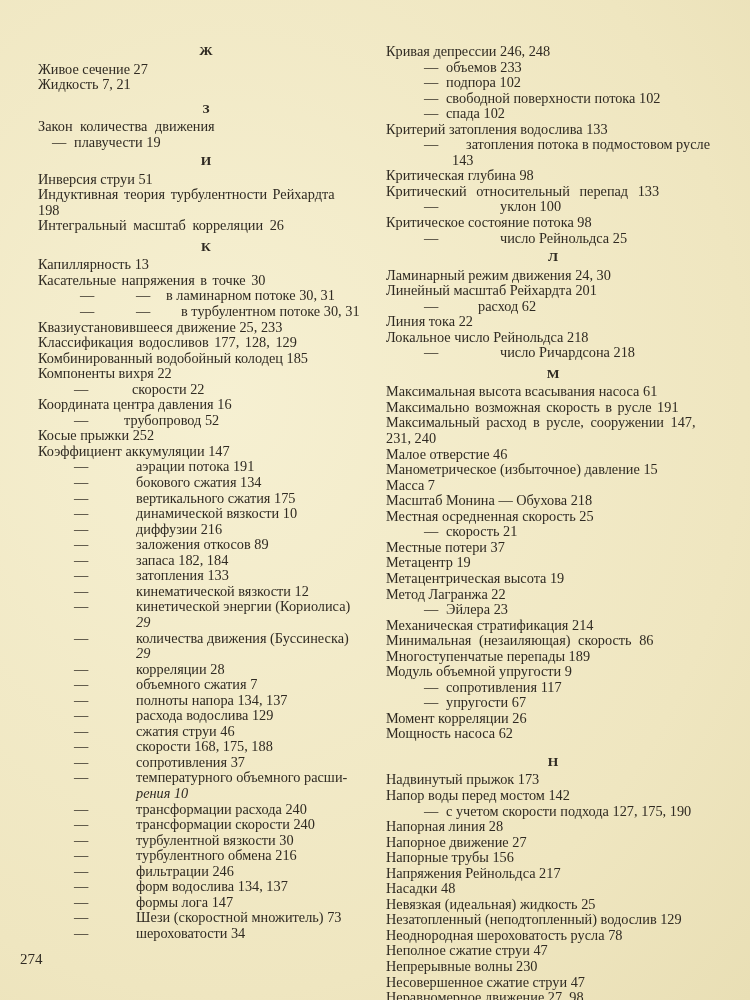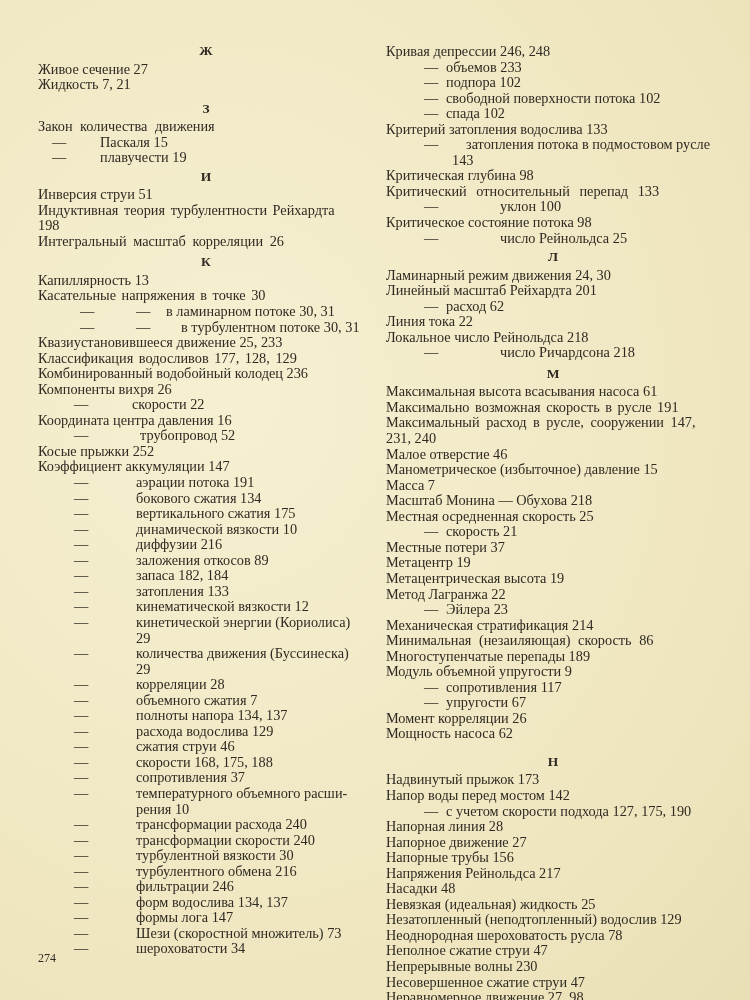--- a/index.html
+++ b/index.html
@@ -16,63 +16,62 @@
   .col-left { left: 38px; width: 328px; }
   .col-right { left: 386px; width: 334px; top: 44px; }
   .letter { text-align: center; font-weight: bold; font-size: 13.5px; margin: 3px 0 3px 0; height: 15.5px; }
   .col-left .letter { padding-left: 8px; }
   .entry { white-space: nowrap; }
   .dash { display: inline-block; }
   .cont { padding-left: 0; }
   .sub1 .dash { margin-left: 14px; width: 22px; }
   .sub-k { padding-left: 0; }
   .sub-k .dash { margin-left: 36px; width: 62px; }
-  .sub-k .cont { padding-left: 98px; }
+  .sub-k .cont { padding-left: 98px; font-style: italic; }
   .sub-kas .dash1 { margin-left: 42px; width: 56px; display:inline-block; }
   .sub-kas .dash2 { width: 20px; display:inline-block; }
   .sub-short .dash { margin-left: 36px; width: 42px; }
   .sub-rdeep .dash { margin-left: 38px; width: 76px; }
   .sub-rmid .dash { margin-left: 38px; width: 22px; }
   .sub-rmid .cont { padding-left: 60px; }
   .sub-rshort .dash { margin-left: 38px; width: 22px; }
-  .page-number { position: absolute; left: 38px; top: 951px; font-size: 12px; }
+  .page-number { position: absolute; left: 20px; top: 951px; font-size: 15px; }
 </style>
 </head>
 <body>
 
 <div class="page">
 
   <div class="col col-left">
     <div class="letter">Ж</div>
     <div class="entry">Живое сечение 27</div>
     <div class="entry">Жидкость 7, 21</div>
 
     <div class="letter" style="margin-top:8px">З</div>
     <div class="entry" style="word-spacing:4px">Закон  количества движения</div>
-    <div class="entry sub1"><span class="dash">—</span><span style="margin-left:26px">Паскаля  15</span></div>
-    <div class="entry sub1"><span class="dash">—</span><span style="margin-left:26px">плавучести  19</span></div>
+    <div class="entry sub1"><span class="dash">—</span><span style="">плавучести  19</span></div>
 
     <div class="letter">И</div>
     <div class="entry">Инверсия струи 51</div>
     <div class="entry" style="word-spacing:2px">Индуктивная теория турбулентности Рейхардта</div>
     <div class="entry">198</div>
     <div class="entry" style="word-spacing:3px">Интегральный масштаб корреляции 26</div>
 
     <div class="letter" style="margin-top:5px">К</div>
     <div class="entry">Капиллярность 13</div>
     <div class="entry" style="word-spacing:2px">Касательные напряжения в точке 30</div>
     <div class="entry sub-kas"><span class="dash1">—</span><span class="dash2">—</span><span style="margin-left:10px">в ламинарном   потоке 30, 31</span></div>
     <div class="entry sub-kas"><span class="dash1">—</span><span class="dash2">—</span><span style="margin-left:25px">в турбулентном потоке 30, 31</span></div>
     <div class="entry">Квазиустановившееся движение 25, 233</div>
     <div class="entry" style="word-spacing:2px">Классификация водосливов 177, 128, 129</div>
-    <div class="entry">Комбинированный водобойный колодец 236</div>
-    <div class="entry">Компоненты вихря 26</div>
+    <div class="entry">Комбинированный водобойный колодец 185</div>
+    <div class="entry">Компоненты вихря 22</div>
     <div class="entry sub-short"><span class="dash">—</span><span style="margin-left:16px">скорости 22</span></div>
     <div class="entry">Координата центра давления 16</div>
-    <div class="entry sub-short"><span class="dash">—</span><span style="margin-left:24px">трубопровод 52</span></div>
+    <div class="entry sub-short"><span class="dash">—</span><span style="margin-left:8px">трубопровод 52</span></div>
     <div class="entry">Косые прыжки 252</div>
     <div class="entry">Коэффициент аккумуляции 147</div>
 
     <div class="entry sub-k"><span class="dash">—</span><span>аэрации потока  191</span></div>
     <div class="entry sub-k"><span class="dash">—</span><span>бокового сжатия 134</span></div>
     <div class="entry sub-k"><span class="dash">—</span><span>вертикального сжатия 175</span></div>
     <div class="entry sub-k"><span class="dash">—</span><span>динамической вязкости 10</span></div>
     <div class="entry sub-k"><span class="dash">—</span><span>диффузии 216</span></div>
     <div class="entry sub-k"><span class="dash">—</span><span>заложения откосов 89</span></div>
     <div class="entry sub-k"><span class="dash">—</span><span>запаса 182, 184</span></div>
@@ -121,21 +120,21 @@
       </div>
     <div class="entry">Критическая глубина 98</div>
     <div class="entry" style="word-spacing:6px">Критический относительный перепад 133</div>
     <div class="entry sub-rdeep"><span class="dash">—</span><span>уклон 100</span></div>
     <div class="entry">Критическое состояние потока 98</div>
     <div class="entry sub-rdeep"><span class="dash">—</span><span>число Рейнольдса 25</span></div>
 
     <div class="letter">Л</div>
     <div class="entry">Ламинарный режим движения 24, 30</div>
     <div class="entry">Линейный масштаб Рейхардта 201</div>
-    <div class="entry sub-rmid"><span class="dash">—</span><span style="margin-left:0">расход 62</span></div>
+    <div class="entry sub-rmid"><span class="dash">—</span><span style="margin-left:32px">расход 62</span></div>
     <div class="entry">Линия тока 22</div>
     <div class="entry">Локальное число Рейнольдса 218</div>
     <div class="entry sub-rdeep"><span class="dash">—</span><span>число Ричардсона 218</span></div>
 
     <div class="letter" style="margin-top:5px">М</div>
     <div class="entry">Максимальная высота всасывания насоса 61</div>
     <div class="entry" style="word-spacing:2px">Максимально возможная скорость в русле 191</div>
     <div class="entry" style="word-spacing:3px">Максимальный расход в русле, сооружении 147,</div>
     <div class="entry">231, 240</div>
     <div class="entry">Малое отверстие 46</div>

